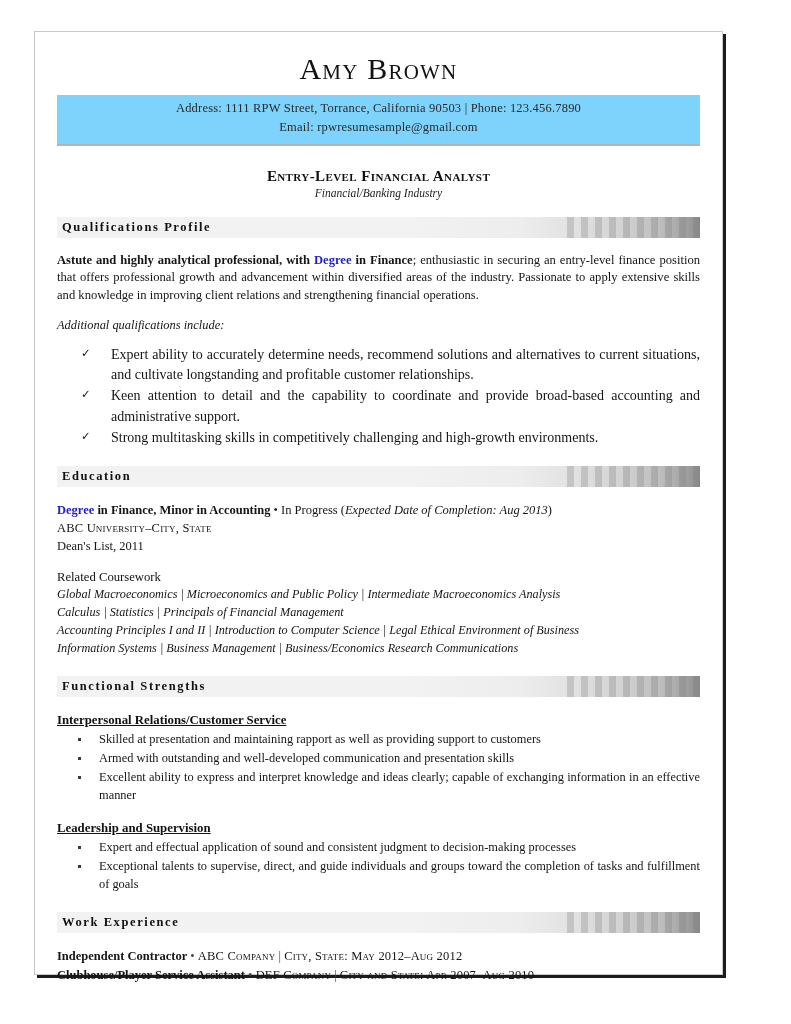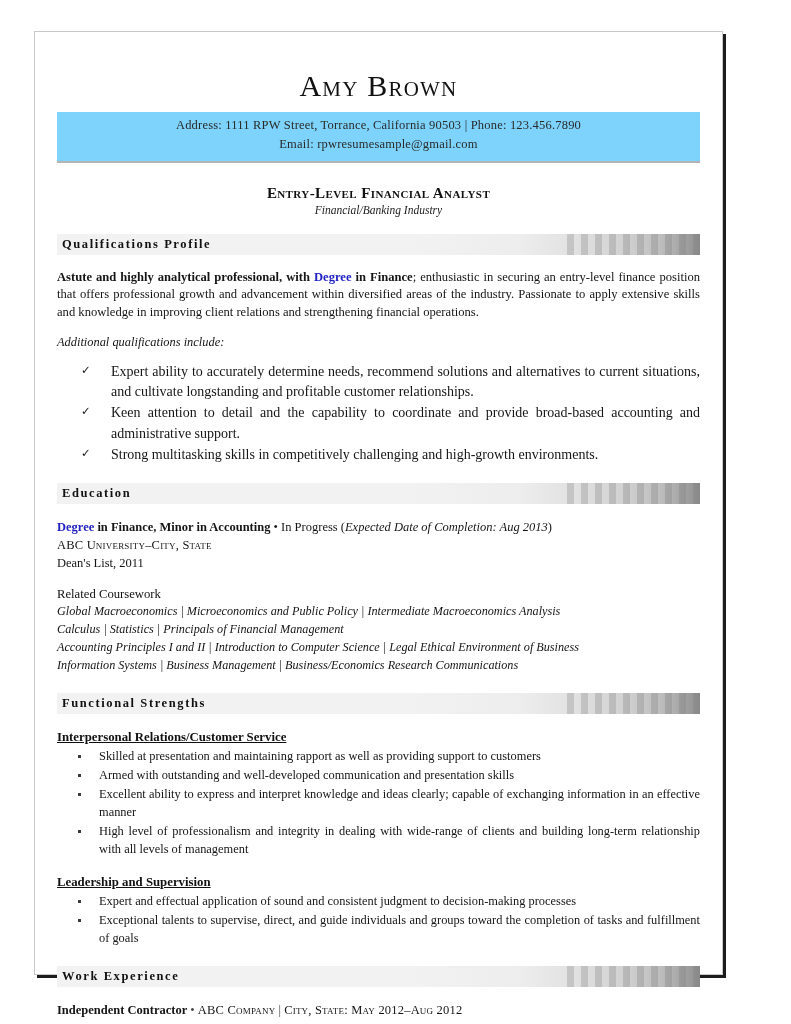--- a/index.html
+++ b/index.html
@@ -25,21 +25,21 @@
   .resume-sheet {
     position: absolute;
     left: 34px;
     top: 31px;
     width: 689px;
     height: 944px;
     background: #ffffff;
     border: 1px solid #c8c8c8;
     box-shadow: 3px 3px 0 0 #1c1c1c;
     box-sizing: border-box;
-    padding: 17px 22px;
+    padding: 0 22px;
   }
 
   
   .candidate-name {
     text-align: center;
     font-size: 30px;
     font-weight: normal;
     font-variant: small-caps;
     letter-spacing: 1.2px;
     color: #111111;
@@ -265,21 +265,20 @@
     <div class="section-bar">
       <div class="bar-stripes"></div>
       <div class="section-title">Functional Strengths</div>
     </div>
 
     <div class="sub-head">Interpersonal Relations/Customer Service </div>
     <ul class="sq-list">
       <li>Skilled at presentation and maintaining rapport as well as providing support to customers</li>
       <li>Armed with outstanding and well-developed communication and presentation skills</li>
       <li>Excellent ability to express and interpret knowledge and ideas clearly; capable of exchanging information in an effective manner</li>
-      <li>High level of professionalism and integrity in dealing with wide-range of clients and building long-term relationship with all levels of management</li>
     </ul>
 
     <div class="sub-head">Leadership and Supervision</div>
     <ul class="sq-list">
       <li>Expert and effectual application of sound and consistent judgment to decision-making processes</li>
       <li>Exceptional talents to supervise, direct, and guide individuals and groups toward the completion of tasks and fulfillment of goals</li>
     </ul>
 
     <div class="section-bar">
       <div class="bar-stripes"></div>

